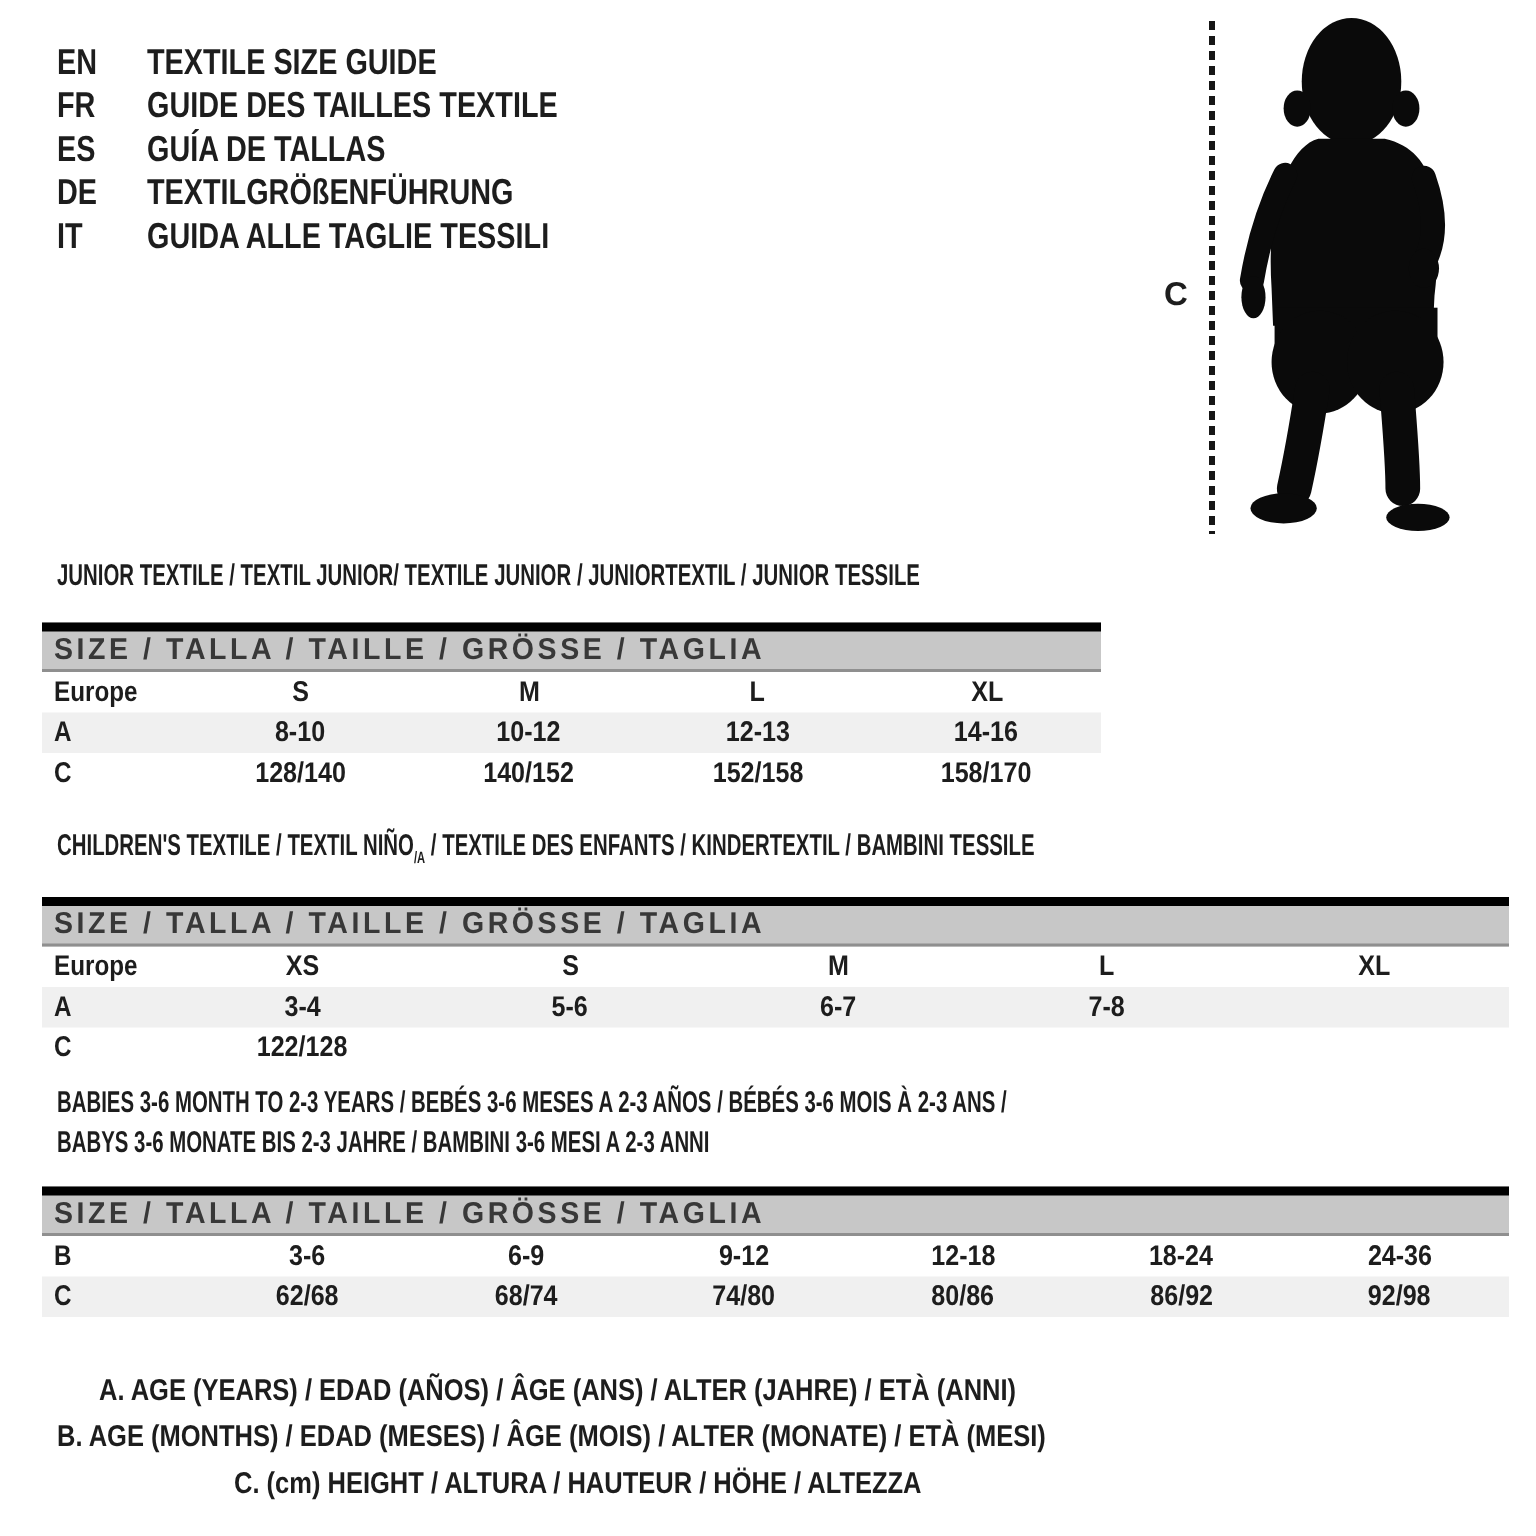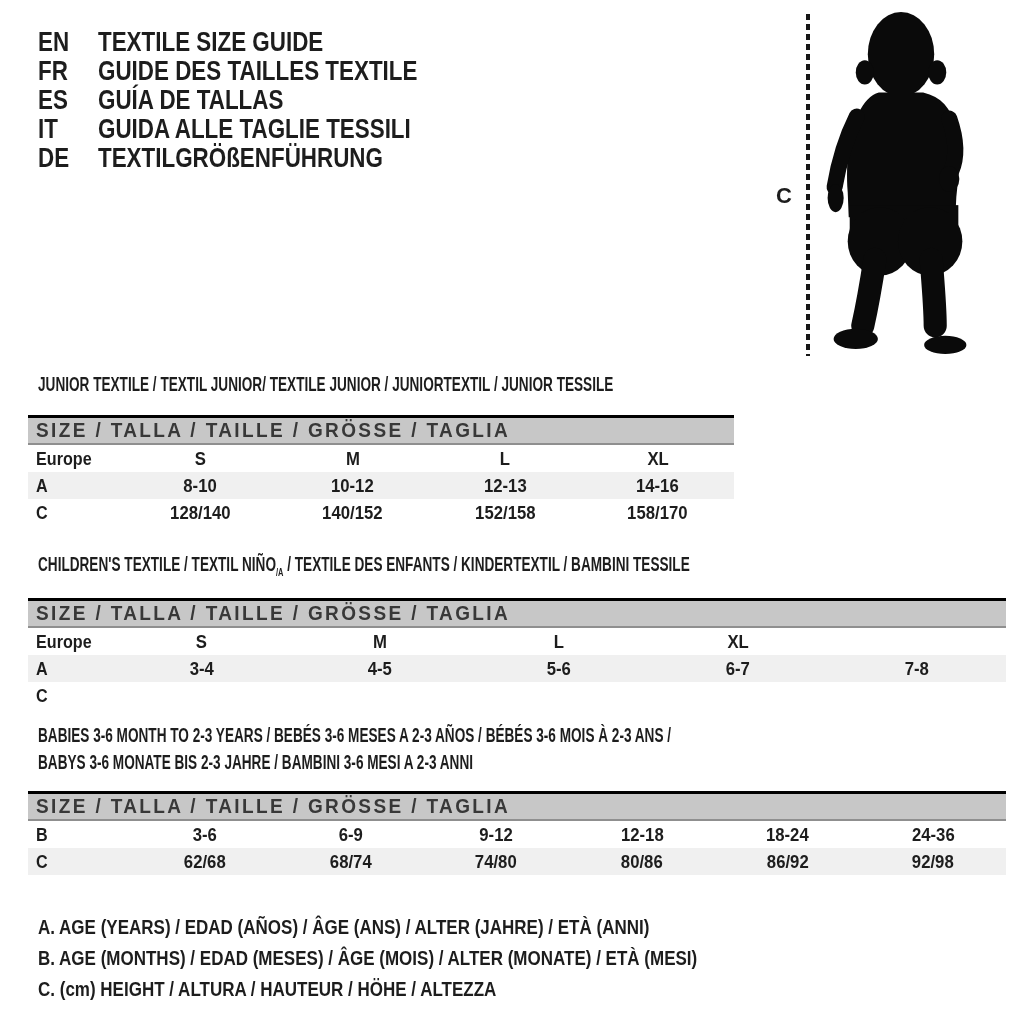--- a/index.html
+++ b/index.html
@@ -7,86 +7,86 @@
     position:relative; width:1024px; height:1024px; background:#ffffff;
     font-family:"Liberation Sans", sans-serif; font-weight:700; color:#1d1d1d;
     overflow:hidden;
   }
   .sq, .sqc { display:inline-block; white-space:nowrap; transform:scaleX(var(--sx,.85)); }
   .sq  { transform-origin:0 50%; }
   .sqc { transform-origin:50% 50%; }
 
   
   .lang-block { position:absolute; left:38px; top:27px; }
-  .lang-row { display:flex; height:29px; align-items:center; font-size:28px; --sx:.8; }
+  .lang-row { display:flex; height:29px; align-items:center; font-size:24px; --sx:.8; }
   .lang-code { flex:0 0 60px; }
 
   
   .fig-svg { position:absolute; left:818px; top:6px; width:162px; height:352px; }
   .height-line {
     position:absolute; left:806px; top:14px; width:4px; height:342px;
     background:repeating-linear-gradient(to bottom, #161616 0 6px, transparent 6px 10px);
   }
   .height-label { position:absolute; left:776px; top:183px; font-size:22px; }
 
   
   .heading { position:absolute; left:38px; font-size:20px; --sx:.68; line-height:27px;text-decoration:underline; }
   .heading .subscript { font-size:.55em; vertical-align:sub; }
 
   
   .table { position:absolute; left:28px; }
   .bar {
     height:25px; display:flex; align-items:center; padding-left:8px;
-    background:#c7c7c7; border-top:3px solid #000000; border-bottom:2px solid #8f8f8f;
+    background:#c7c7c7; border-top:6px solid #000000; border-bottom:2px solid #8f8f8f;
     font-size:20px; letter-spacing:2.5px; color:#383838; --sx:.95;
   }
   .trow { display:grid; height:27px; font-size:19px; --sx:.88; }
   .trow.stripe { background:#f0f0f0; }
   .cols-j { grid-template-columns:96px repeat(4,1fr); }
   .cols-c { grid-template-columns:84px repeat(5,1fr); }
   .cols-b { grid-template-columns:104px repeat(6,1fr); }
   .cell { display:flex; align-items:center; justify-content:center; overflow:visible; }
   .cell.label { justify-content:flex-start; padding-left:8px;text-align:center; --sx:.85; }
 
   .tbl-junior   { top:415px; width:706px; }
   .tbl-children { top:598px; width:978px; }
   .tbl-babies   { top:791px; width:978px; }
   .heading-junior   { top:371px; }
   .heading-children { top:551px; }
   .heading-babies   { top:722px; }
 
   
   .footnotes { position:absolute; left:38px; top:912px; }
-  .footnote { height:31px; display:flex; align-items:center; font-size:20px; --sx:.85; }
+  .footnote { height:31px; display:flex; align-items:center; font-size:20px;justify-content:center; --sx:.85; }
 </style>
 </head>
 <body>
 
 <div id="canvas">
 
   <div class="lang-block">
     <div class="lang-row">
       <span class="lang-code sq">EN</span>
       <span class="sq">TEXTILE SIZE GUIDE</span>
     </div>
     <div class="lang-row">
       <span class="lang-code sq">FR</span>
       <span class="sq">GUIDE DES TAILLES TEXTILE</span>
     </div>
     <div class="lang-row">
       <span class="lang-code sq">ES</span>
       <span class="sq">GUÍA DE TALLAS</span>
     </div>
     <div class="lang-row">
+      <span class="lang-code sq">DE</span>
+      <span class="sq">TEXTILGRÖßENFÜHRUNG</span>
+    </div>
+    <div class="lang-row">
       <span class="lang-code sq">IT</span>
       <span class="sq">GUIDA ALLE TAGLIE TESSILI</span>
-    </div>
-    <div class="lang-row">
-      <span class="lang-code sq">DE</span>
-      <span class="sq">TEXTILGRÖßENFÜHRUNG</span>
     </div>
   </div>
 
   <div class="height-line"></div>
   <div class="height-label">C</div>
 
   <svg class="fig-svg" viewBox="0 0 160 350" aria-hidden="true">
     <g fill="#0a0a0a" stroke="none">
       <ellipse cx="82" cy="48" rx="33" ry="42"></ellipse>
       <ellipse cx="46" cy="66" rx="9" ry="12"></ellipse>
@@ -171,55 +171,58 @@
   </div>
   <div class="table tbl-children">
     <div class="bar">
       <span class="sq">SIZE / TALLA / TAILLE / GRÖSSE / TAGLIA</span>
     </div>
     <div class="trow cols-c">
       <div class="cell label">
           <span class="sq">Europe</span>
         </div>
       <div class="cell">
+          <span class="sqc">XS</span>
+        </div>
+      <div class="cell">
           <span class="sqc">S</span>
         </div>
       <div class="cell">
           <span class="sqc">M</span>
         </div>
       <div class="cell">
           <span class="sqc">L</span>
         </div>
       <div class="cell">
           <span class="sqc">XL</span>
         </div>
     </div>
     <div class="trow cols-c stripe">
       <div class="cell label">
           <span class="sq">A</span>
         </div>
       <div class="cell">
           <span class="sqc">3-4</span>
         </div>
       <div class="cell">
-          <span class="sqc">4-5</span>
-        </div>
-      <div class="cell">
           <span class="sqc">5-6</span>
         </div>
       <div class="cell">
           <span class="sqc">6-7</span>
         </div>
       <div class="cell">
           <span class="sqc">7-8</span>
         </div>
     </div>
     <div class="trow cols-c">
       <div class="cell label">
           <span class="sq">C</span>
+        </div>
+      <div class="cell">
+          <span class="sqc">122/128</span>
         </div>
     </div>
   </div>
 
   <div class="heading heading-babies">
     <div><span class="sq">BABIES 3-6 MONTH TO 2-3 YEARS / BEBÉS 3-6 MESES A 2-3 AÑOS / BÉBÉS 3-6 MOIS À 2-3 ANS /</span></div>
     <div><span class="sq">BABYS 3-6 MONATE BIS 2-3 JAHRE / BAMBINI 3-6 MESI A 2-3 ANNI</span></div>
   </div>
   <div class="table tbl-babies">
     <div class="bar">

